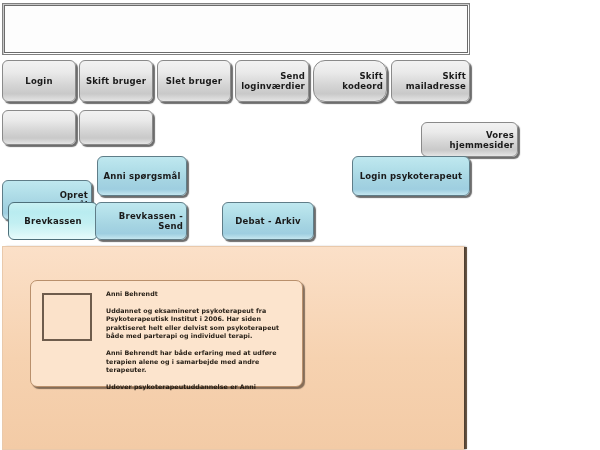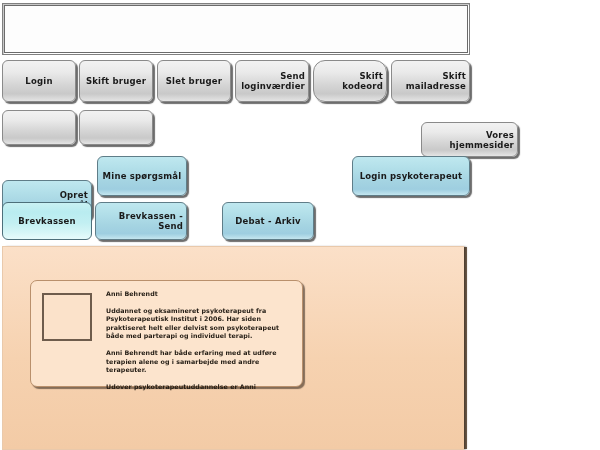--- a/index.html
+++ b/index.html
@@ -151,26 +151,26 @@
       <div class="btn gray empty" style="left: 79px; top: 110px; width: 74px; height: 35px;">
         <span></span>
       </div>
       <div class="btn gray" style="left: 373px; top: 122px; width: 97px; height: 35px; margin-left: 48px;">
         <span>Vores hjemmesider</span>
       </div>
       <div class="btn blue" style="left: 2px; top: 156px; width: 90px; height: 40px; margin-top: 24px;">
         <span>Opret spørgsmål</span>
       </div>
       <div class="btn blue" style="left: 97px; top: 156px; width: 90px; height: 40px;">
-        <span>Mine spørgsmål</span>
+        <span>Anni spørgsmål</span>
       </div>
       <div class="btn blue" style="left: 352px; top: 156px; width: 118px; height: 40px;">
         <span>Login psykoterapeut</span>
       </div>
-      <div class="btn blue-active" style="left: 2px; top: 202px; width: 90px; height: 38px;">
+      <div class="btn blue-active" style="left: 8px; top: 202px; width: 90px; height: 38px;">
         <span>Brevkassen</span>
       </div>
       <div class="btn blue" style="left: 95px; top: 202px; width: 92px; height: 38px;">
         <span>Brevkassen - Send</span>
       </div>
       <div class="btn blue" style="left: 190px; top: 202px; width: 92px; height: 38px; margin-left: 32px;">
         <span>Debat - Arkiv</span>
       </div>
     </div>
 

